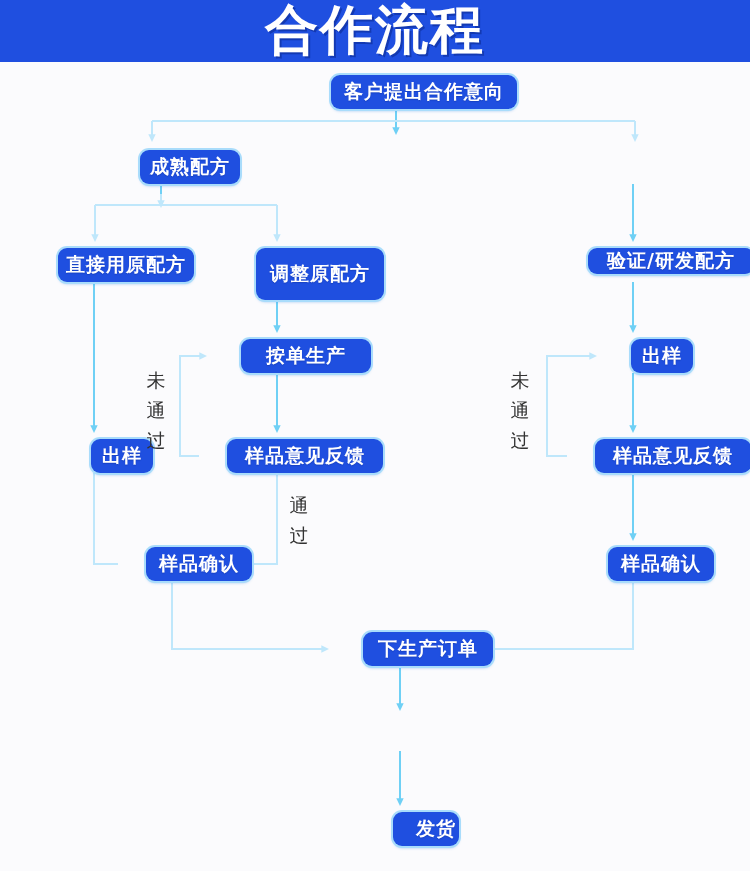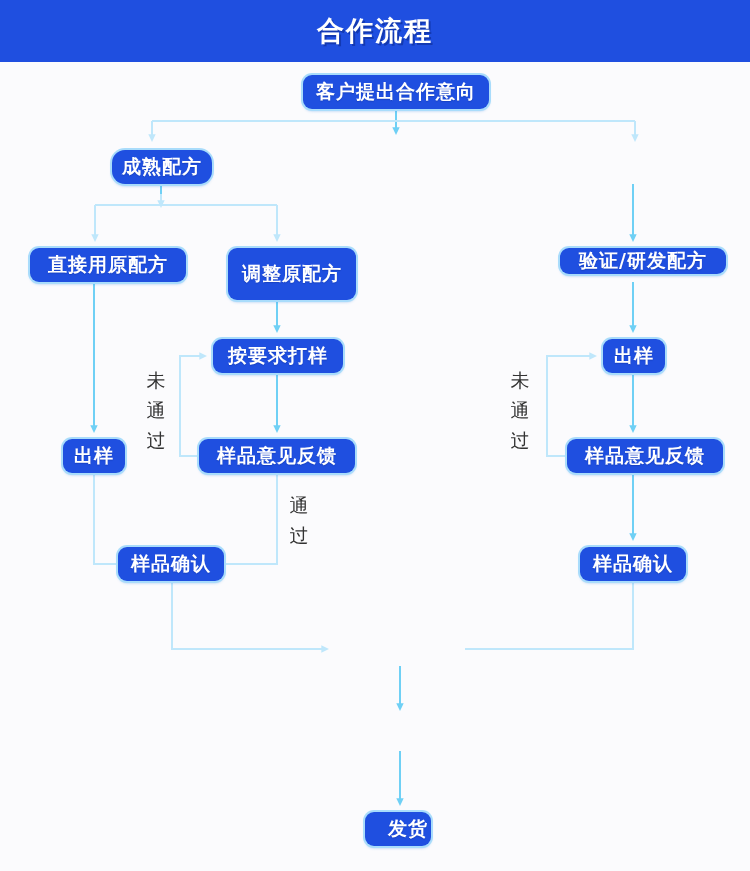--- a/index.html
+++ b/index.html
@@ -13,21 +13,21 @@
 
   
   #header{
     position:absolute;left:0;top:0;width:750px;height:62px;
     background:#1f4fe0;
   }
   #header-title{
     position:absolute;left:0;top:0;width:750px;height:62px;
     display:flex;align-items:center;justify-content:center;
     color:#ffffff;
-    font-size:27px;
+    font-size:53px;
     font-weight:bold;
     letter-spacing:2px;
     text-shadow:2px 2px 0 rgba(10,40,140,.55);
     font-family:"DejaVu Sans","Liberation Sans",sans-serif;
   }
 
   
   #canvas{
     position:absolute;left:0;top:62px;width:750px;height:809px;
     background:#fbfbfd;
@@ -42,20 +42,21 @@
     border-radius:9px;
     color:#ffffff;
     font-size:19px;
     font-weight:bold;
     display:flex;align-items:center;justify-content:center;
     white-space:nowrap;
     letter-spacing:1px;
     box-shadow:0 0 0 2px #a9dcfb, 0 2px 3px rgba(60,140,230,.45);
     font-family:"DejaVu Sans","Liberation Sans",sans-serif;
     text-shadow:0 1px 1px rgba(10,40,140,.35);
+    margin-left:28px;
   }
 
   
   .vlabel{
     position:absolute;
     color:#333333;
     font-size:19px;
     line-height:30px;
     width:22px;
     text-align:center;
@@ -135,31 +136,32 @@
 
       <path d="M567,394 L547,394 L547,294 L593,294" marker-end="url(#ahl)"></path>
 
       <path d="M172,519 L172,587 L325,587" marker-end="url(#ahl)"></path>
 
       <path d="M633,519 L633,587 L465,587"></path>
     </g>
   </svg>
 
   <div class="node" style="left:303px;top:13px;width:186px;height:34px;">客户提出合作意向</div>
-  <div class="node" style="left:112px;top:88px;width:100px;height:34px;border-radius:13px;">成熟配方</div>
-  <div class="node" style="left:30px;top:186px;width:156px;height:34px;">直接用原配方</div>
+  <div class="node" style="left:112px;top:88px;width:100px;height:34px;">成熟配方</div>
+  <div class="node" style="left:30px;top:186px;width:136px;height:34px;">直接用原配方</div>
   <div class="node" style="left:228px;top:186px;width:128px;height:52px;">调整原配方</div>
   <div class="node" style="left:560px;top:186px;width:166px;height:26px;">验证/研发配方</div>
-  <div class="node" style="left:213px;top:277px;width:130px;height:34px;">按要求打样</div>
+  <div class="node" style="left:213px;top:277px;width:130px;height:34px;">按单生产</div>
   <div class="node" style="left:603px;top:277px;width:62px;height:34px;">出样</div>
   <div class="node" style="left:199px;top:377px;width:156px;height:34px;">样品意见反馈</div>
   <div class="node" style="left:567px;top:377px;width:156px;height:34px;">样品意见反馈</div>
   <div class="node" style="left:63px;top:377px;width:62px;height:34px;">出样</div>
   <div class="node" style="left:118px;top:485px;width:106px;height:34px;">样品确认</div>
   <div class="node" style="left:580px;top:485px;width:106px;height:34px;">样品确认</div>
+  <div class="node" style="left:335px;top:570px;width:130px;height:34px;">下生产订单</div>
   <div class="node" style="left:365px;top:750px;width:66px;height:34px;padding-left:20px;">发货</div>
 
   <div class="vlabel" style="left:145px;top:303px;">
     <span>未</span>
     <span>通</span>
     <span>过</span>
   </div>
 
   <div class="vlabel" style="left:288px;top:428px;">
     <span>通</span>

